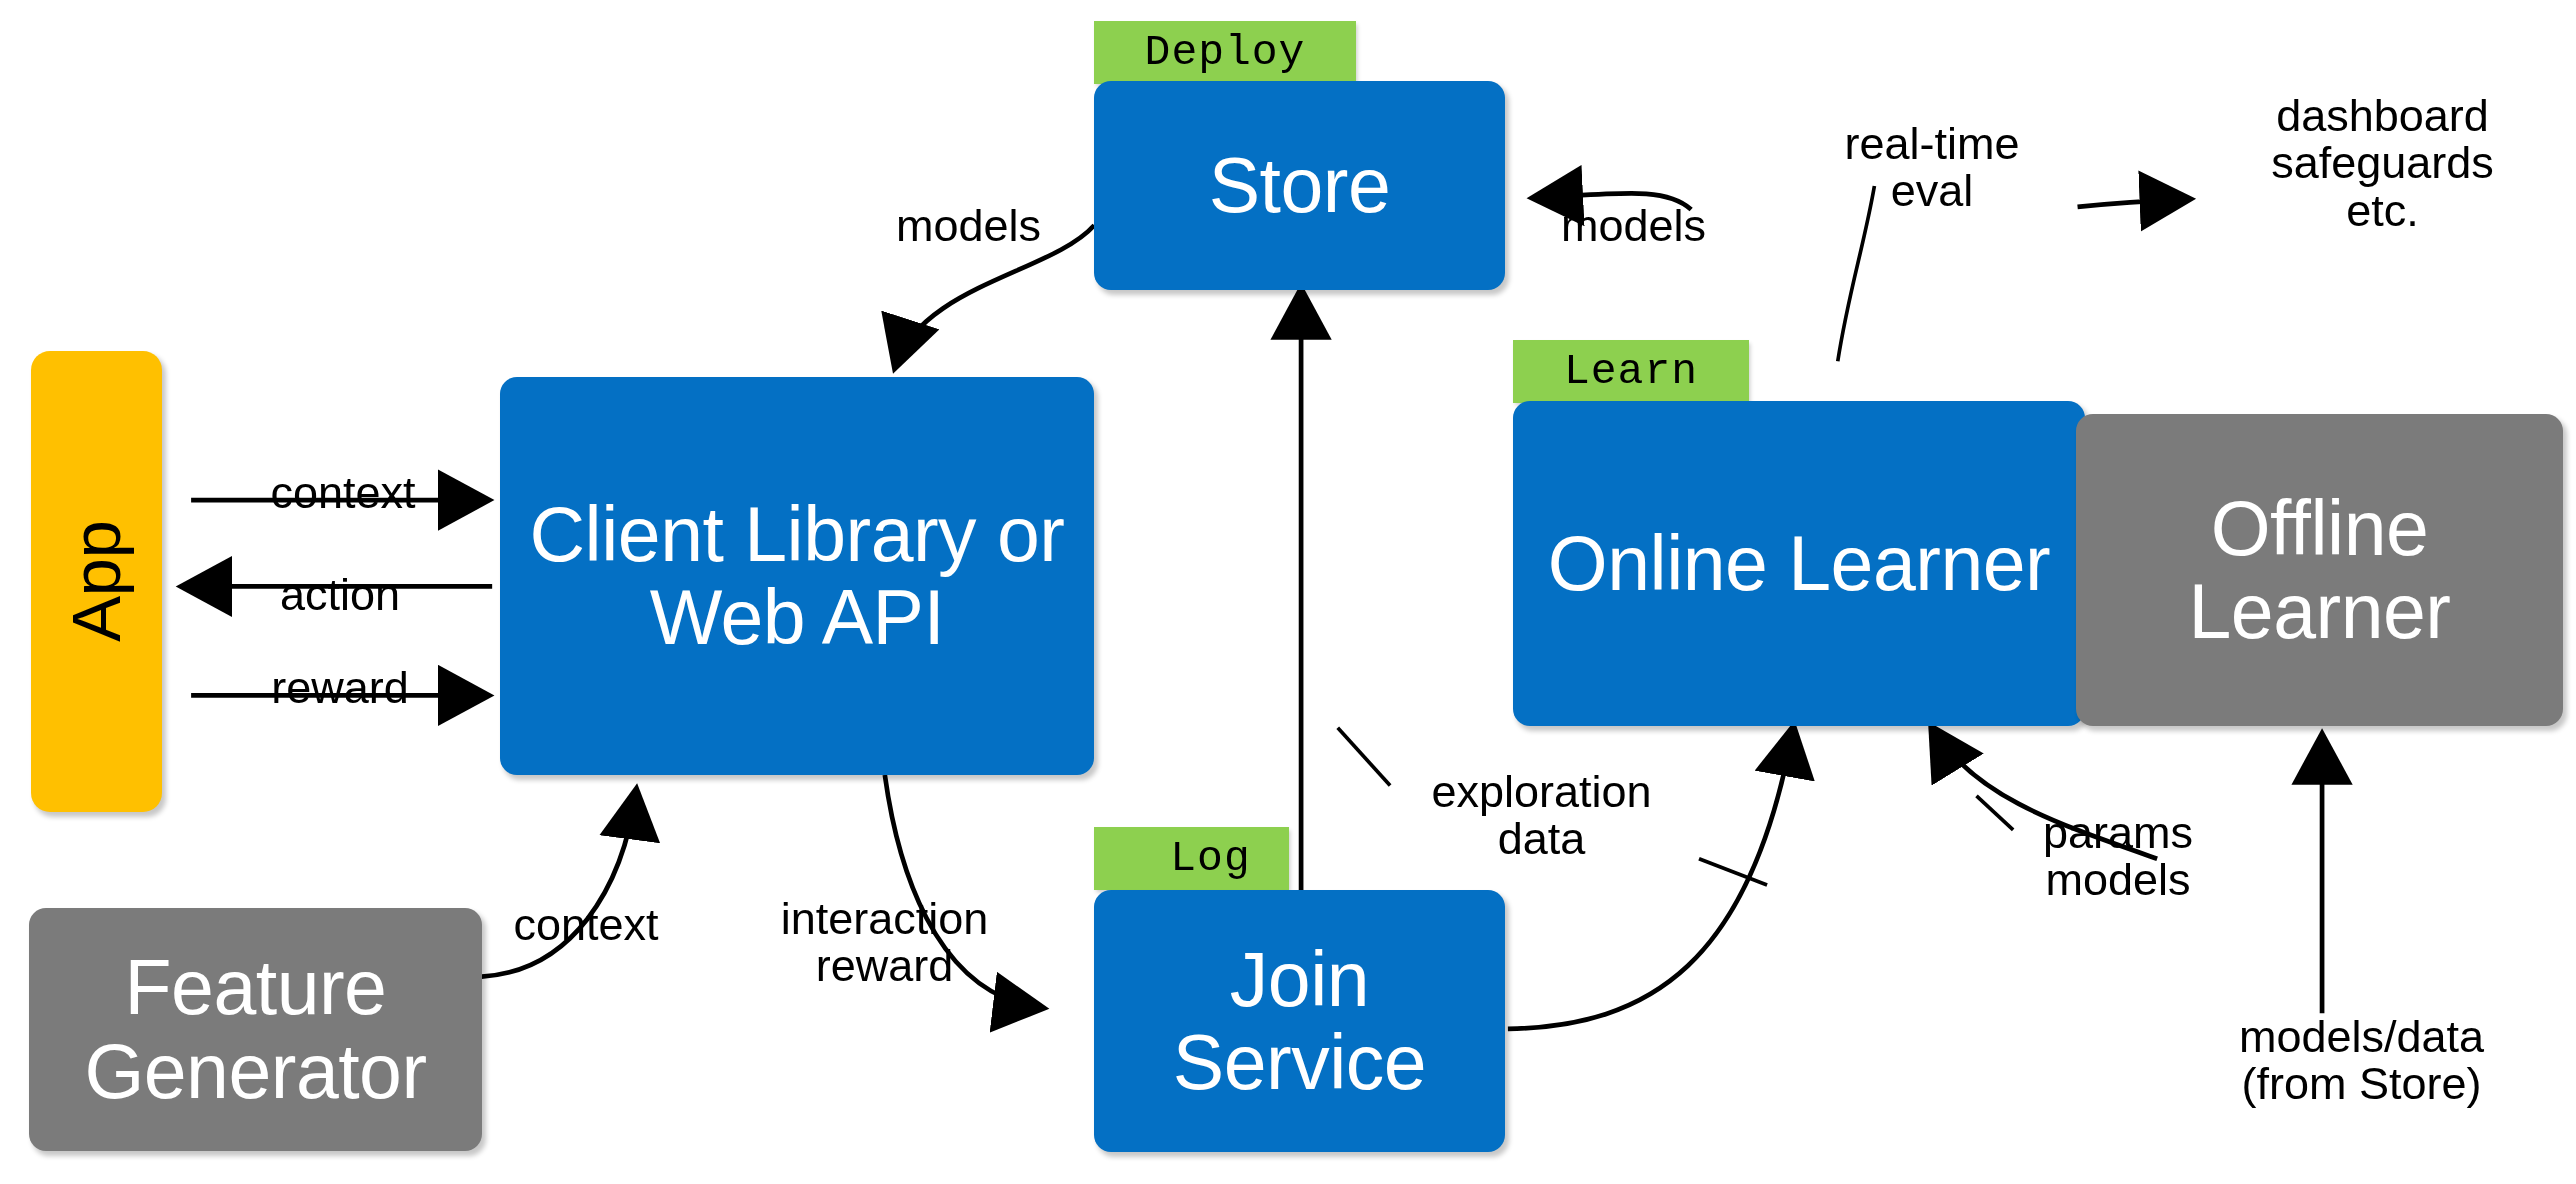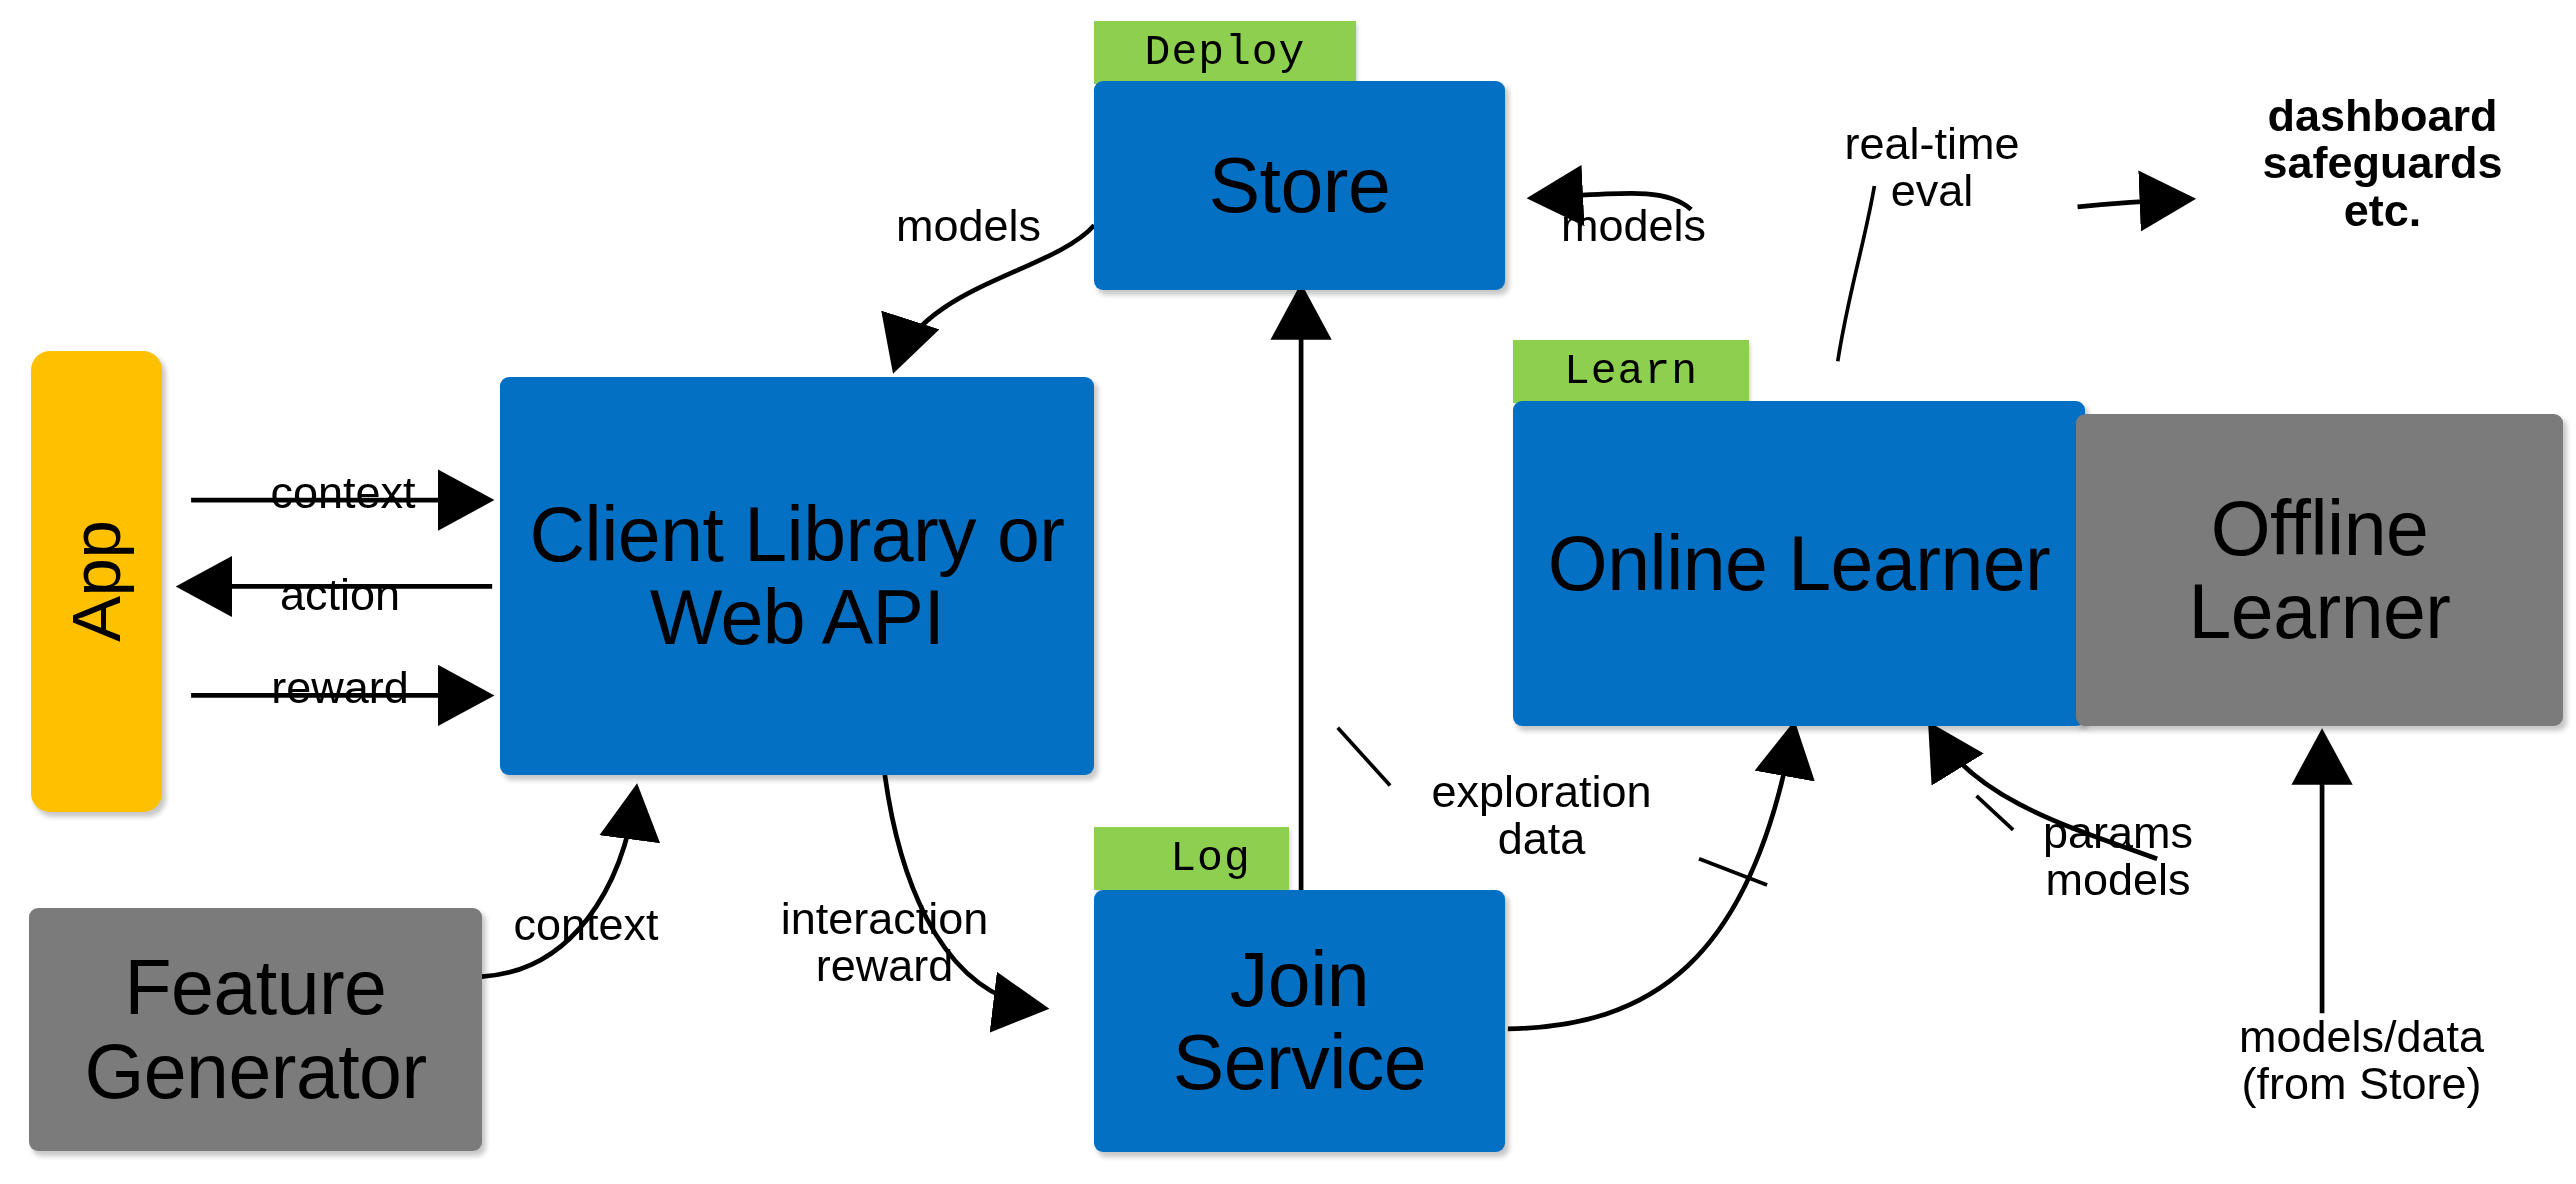--- a/index.html
+++ b/index.html
@@ -12,27 +12,27 @@
     overflow:hidden;
   }
   svg#wires{
     position:absolute;
     left:0; top:0;
     width:2576px; height:1185px;
     pointer-events:none;
   }
   .node{
     position:absolute;
-    border-radius:9px;
+    border-radius:17px;
     box-shadow:3.1px 4.2px 5.2px rgba(0,0,0,0.22);
     display:flex;
     align-items:center;
     justify-content:center;
     text-align:center;
-    color:#000000;
+    color:#ffffff;
     font-family:"Liberation Sans", sans-serif;
     font-weight:400;
     line-height:1.08;
     letter-spacing:-0.5px;
   }
   .node.blue{background:#0470C4;}
   .node.gray{background:#7B7B7B;}
   .node.orange{background:#FFC000;color:#000000;}
   .node .label{display:block;padding:0 5.2px;}
 
@@ -165,21 +165,21 @@
 
   <div class="edge-label" style="left:217px;top:664px;width:246px;">reward</div>
 
   <div class="edge-label" style="left:869px;top:202px;width:199px;">models</div>
 
   <div class="edge-label" style="left:1534px;top:202px;width:199px;">models</div>
 
   <div class="edge-label" style="left:1796px;top:120px;width:272px;">real-time
 eval</div>
 
-  <div class="edge-label" style="left:2199px;top:92px;width:367px;font-weight:bold;">dashboard
+  <div class="edge-label" style="left:2199px;top:92px;width:367px;">dashboard
 safeguards
 etc.</div>
 
   <div class="edge-label" style="left:471px;top:901px;width:230px;">context</div>
 
   <div class="edge-label" style="left:725px;top:895px;width:319px;">interaction
 reward</div>
 
   <div class="edge-label" style="left:1374px;top:759px;width:335px;margin-top:9px;">exploration
 data</div>

